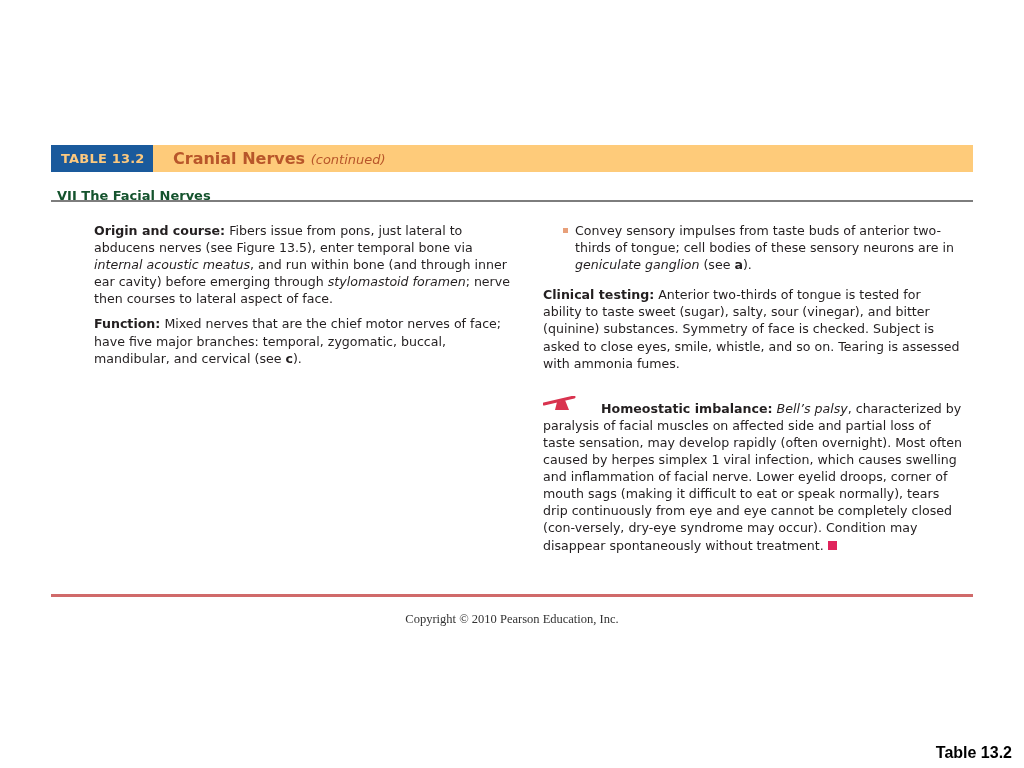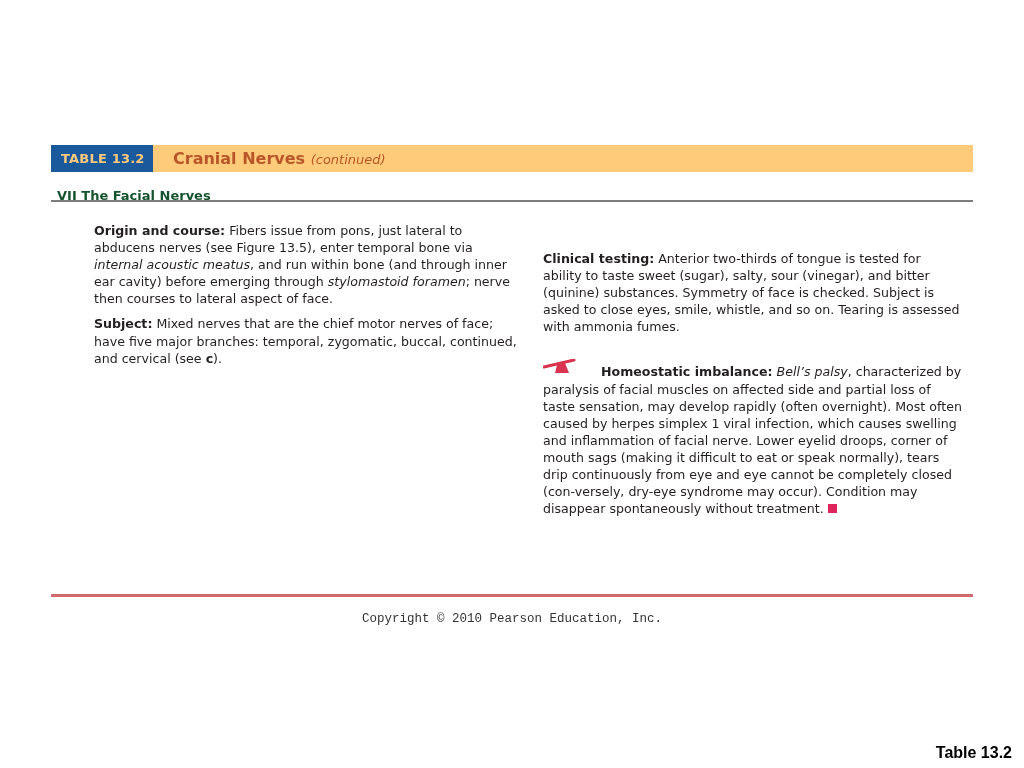--- a/index.html
+++ b/index.html
@@ -23,45 +23,46 @@
   .bullet::before { content: ""; position: absolute; left: 0; top: 6px; width: 5px; height: 5px; background: #e8a07a; }
   .col-right .bullet { margin-left: 20px; }
   .indent { padding-left: 32px; }
   b { font-weight: bold; }
   i { font-style: italic; }
   .imbalance { position: relative; padding-top: 0; }
   .seesaw { position: absolute; left: 0; top: -4px; width: 34px; height: 16px; }
   .end-square { display: inline-block; width: 9px; height: 9px; background: #e0245c; margin-left: 4px; vertical-align: 0px; }
   .bottom-rule { position: absolute; left: 51px; top: 594px; width: 922px; height: 3px; background: #d06a6a; }
   .copyright { position: absolute; left: 0; width: 1024px; top: 612px; text-align: center;
-               font-family: Liberation Mono, monospace; font-size: 12.5px; color: #333; }
+               font-family: Liberation Serif, serif; font-size: 12.5px; color: #333; }
   .slide-label { position: absolute; right: 12px; top: 744px; font-family: "Liberation Sans", sans-serif;
                  font-weight: bold; font-size: 16px; color: #000; }
 </style>
 </head>
 <body>
 
 <div class="header-bar">
   <div class="table-label">TABLE 13.2</div>
   <div class="table-title">
     <span>Cranial Nerves</span>
     <span class="cont">(continued)</span>
   </div>
 </div>
 
 <div class="subheader">VII  The Facial Nerves</div>
 <div class="subrule"></div>
 
 <div class="col col-left">
   <p><b>Origin and course:</b><span> Fibers issue from pons, just lateral to abducens nerves (see Figure 13.5), enter temporal bone via </span><i>internal acoustic meatus</i><span>, and run within bone (and through inner ear cavity) before emerging through </span><i>stylomastoid foramen</i><span>; nerve then courses to lateral aspect of face.</span></p>
-  <p><b>Subject:</b><span> Mixed nerves that are the chief motor nerves of face; have five major branches: temporal, zygomatic, buccal, continued, and cervical (see </span><b>c</b><span>).</span></p>
+  <p><b>Function:</b><span> Mixed nerves that are the chief motor nerves of face; have five major branches: temporal, zygomatic, buccal, mandibular, and cervical (see </span><b>c</b><span>).</span></p>
 </div>
 
 <div class="col col-right">
-  <p style="margin-top:28px;"><b>Clinical testing:</b><span> Anterior two-thirds of tongue is tested for ability to taste sweet (sugar), salty, sour (vinegar), and bitter (quinine) substances. Symmetry of face is checked. Subject is asked to close eyes, smile, whistle, and so on. Tearing is assessed with ammonia fumes.</span></p>
+  <p class="bullet"><span>Convey sensory impulses from taste buds of anterior two-thirds of tongue; cell bodies of these sensory neurons are in </span><i>geniculate ganglion</i><span> (see </span><b>a</b><span>).</span></p>
+  <p style="margin-top:13px;"><b>Clinical testing:</b><span> Anterior two-thirds of tongue is tested for ability to taste sweet (sugar), salty, sour (vinegar), and bitter (quinine) substances. Symmetry of face is checked. Subject is asked to close eyes, smile, whistle, and so on. Tearing is assessed with ammonia fumes.</span></p>
   <p class="imbalance" style="margin-top:28px;">
     <svg class="seesaw" viewBox="0 0 34 16">
       <line x1="1" y1="8" x2="31" y2="1" stroke="#d9334f" stroke-width="3" stroke-linecap="round"></line>
       <polygon points="14,6 22,4 26,14 12,14" fill="#d9334f"></polygon>
     </svg>
     <span style="display:inline-block;width:58px;"></span><b>Homeostatic imbalance:</b> <i>Bell’s palsy</i><span>, characterized by paralysis of facial muscles on affected side and partial loss of taste sensation, may develop rapidly (often overnight). Most often caused by herpes simplex 1 viral infection, which causes swelling and inflammation of facial nerve. Lower eyelid droops, corner of mouth sags (making it difficult to eat or speak normally), tears drip continuously from eye and eye cannot be completely closed (con-versely, dry-eye syndrome may occur). Condition may disappear spontaneously without treatment.</span><span class="end-square"></span>
   </p>
 </div>
 
 <div class="bottom-rule"></div>

